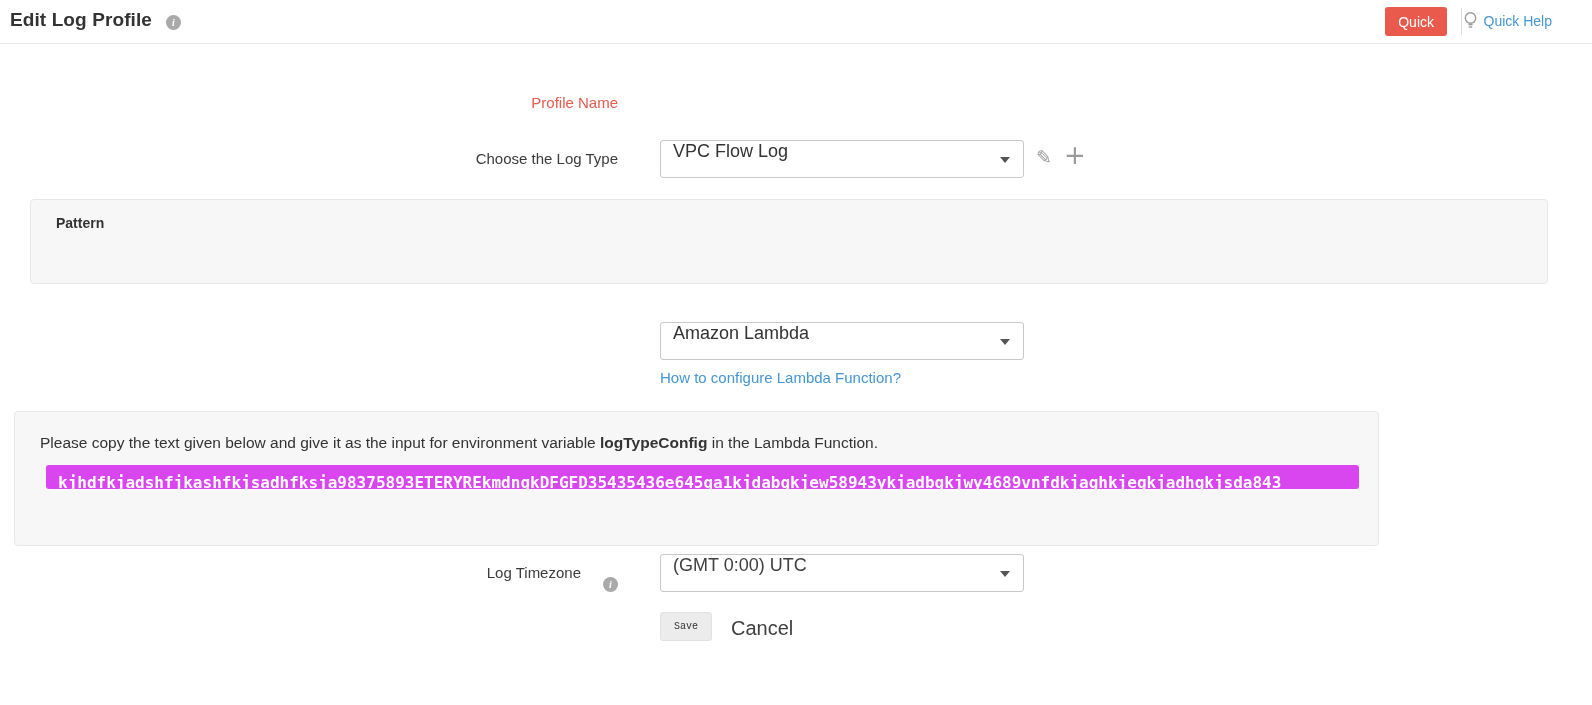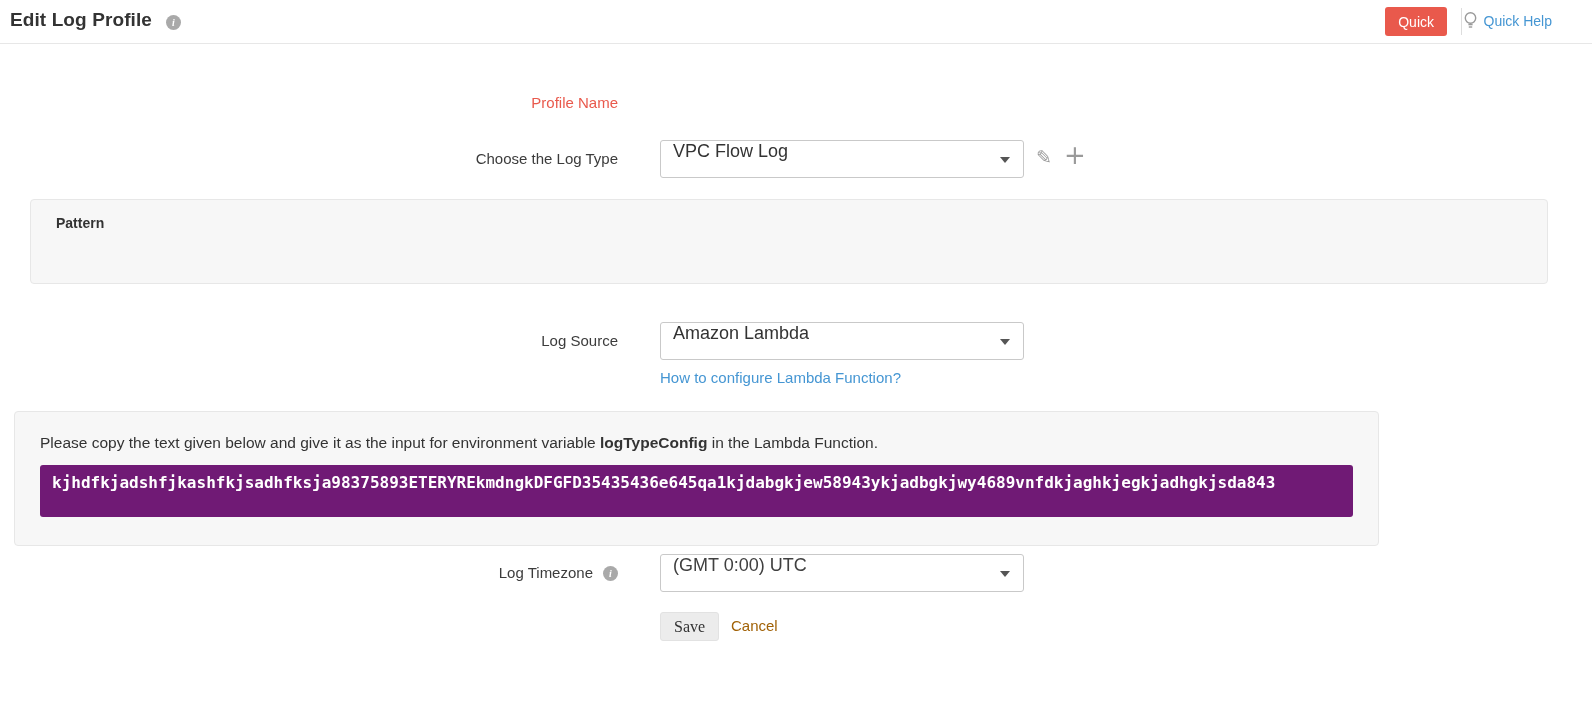--- a/index.html
+++ b/index.html
@@ -75,43 +75,43 @@
   }
   .pattern-panel { left: 30px; top: 199px; width: 1518px; height: 85px; padding: 15px 20px 4px 25px; }
   .pattern-title { font-size: 14px; font-weight: 700; color: #333; }
   .pattern-line  { font-size: 14px; color: #3c3c3c; margin-top: 5px; white-space: nowrap; }
   .pattern-line b { font-weight: 700; }
 
   .lambda-panel { left: 14px; top: 411px; width: 1365px; height: 135px; padding: 22px 0 0 25px; }
   .lambda-instruction { font-size: 15.5px; color: #333; }
   .lambda-instruction b { font-weight: 700; }
   .token-block {
-    margin-top: 13px; width: 1313px; height: 52px; line-height: 36px;
-    background: #701a75; border-radius: 3px; color: #fff;
+    margin-top: 13px; width: 1313px; height: 24px; line-height: 36px;
+    background: #d946ef; border-radius: 3px; color: #fff;
     font-family: "DejaVu Sans Mono", "Liberation Mono", monospace;
     font-size: 16px; font-weight: 700; padding: 0 12px; white-space: nowrap;
-    overflow: hidden; cursor: text;
+    overflow: hidden; cursor: text; margin-left: 6px;
   }
 
   .help-link {
     position: absolute; left: 660px; top: 369px; font-size: 15px;
     color: #4596d3; text-decoration: none; cursor: pointer;
   }
 
-  .tz-label-wrap { display: inline-flex; align-items: center; gap: 10px; line-height: 38px; }
+  .tz-label-wrap { display: inline-flex; align-items: flex-end; gap: 22px; line-height: 38px; }
 
   
   .save-btn {
     position: absolute; left: 660px; top: 612px; height: 29px; padding: 0 13px;
     background: #ececec; border: 1px solid #e2e2e2; border-radius: 3px;
-    font-size: 16px; color: #333; font-family: Liberation Serif, serif; cursor: pointer;
+    font-size: 10px; color: #333; font-family: Liberation Mono, monospace; cursor: pointer;
   }
   .cancel-link {
-    position: absolute; left: 731px; top: 617px; font-size: 15px;
-    color: #a16207; text-decoration: none; cursor: pointer;
+    position: absolute; left: 731px; top: 617px; font-size: 20px;
+    color: #404040; text-decoration: none; cursor: pointer;
   }
 
   .bulb-svg { display: block; }
 </style>
 </head>
 <body>
 
 <div class="page">
 
   <div class="header">
@@ -140,21 +140,20 @@
       <span class="caret"></span>
     </div>
   </div>
   <button class="icon-btn pencil">✎</button>
   <button class="icon-btn plus">+</button>
 
   <div class="panel pattern-panel">
     <div class="pattern-title">Pattern</div>
   </div>
 
-  <div class="flabel" style="top:322px">Log Source</div>
   <div class="control" style="top:322px">
     <div class="select-box">
       <span class="value">Amazon Lambda</span>
       <span class="caret"></span>
     </div>
   </div>
   <a class="help-link">How to configure Lambda Function?</a>
 
   <div class="panel lambda-panel">
     <div class="lambda-instruction">

